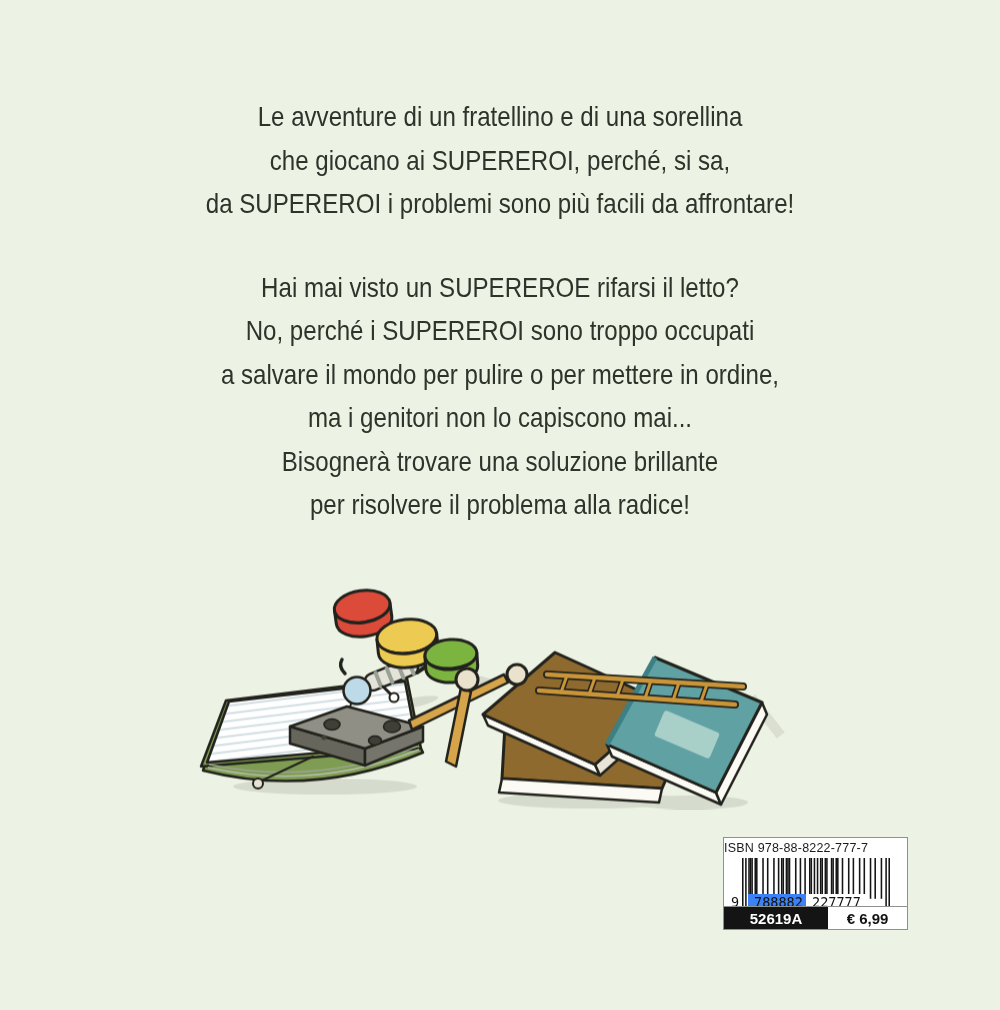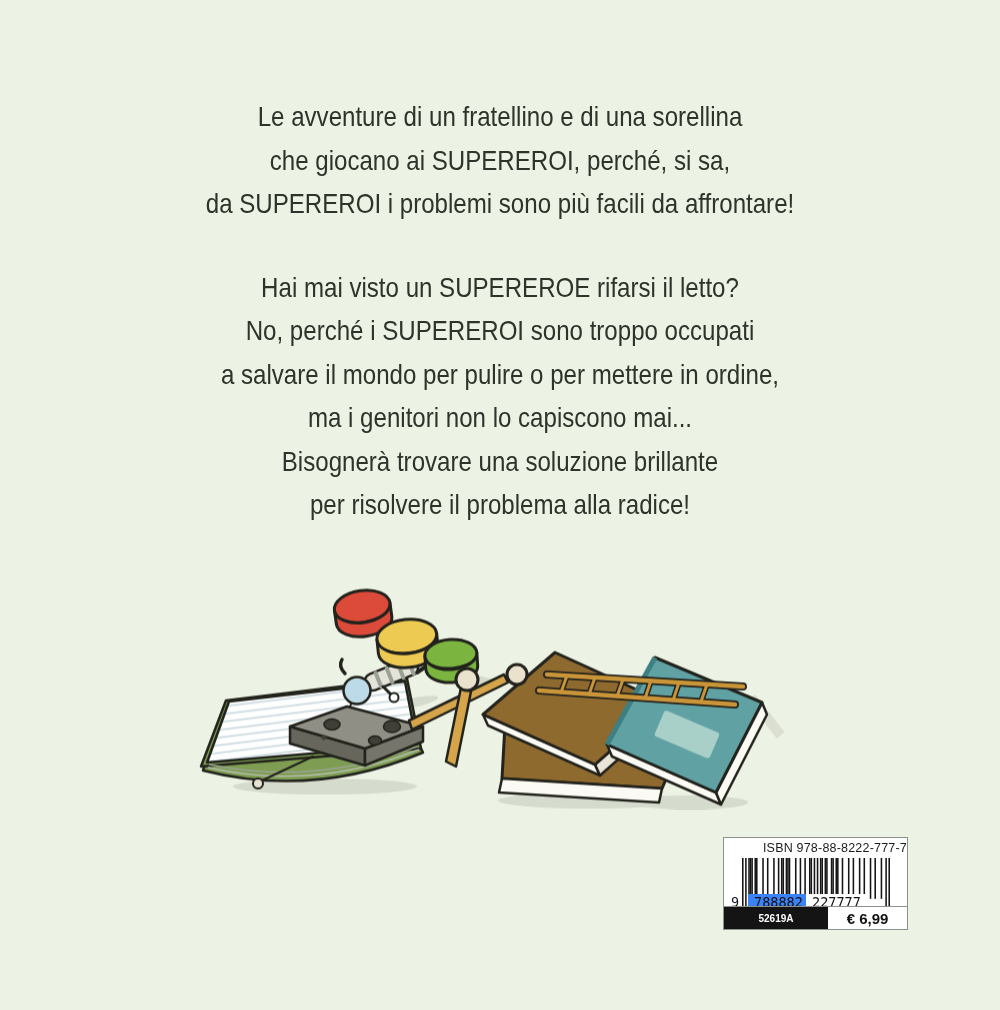--- a/index.html
+++ b/index.html
@@ -18,39 +18,39 @@
   .blurb p{margin:0 0 40px 0}
   .blurb .line{display:block}
   
   .illu{position:absolute;left:195px;top:572px;width:610px;height:240px}
   
   .label{
     position:absolute;left:723px;top:837px;width:185px;height:93px;
     background:#ffffff;border:1px solid #8d928c;box-sizing:border-box;
   }
   .isbn-line{
-    height:16px;padding-top:3px;text-align:right;
+    height:16px;padding-top:3px;text-align:left;
     font-size:12.5px;letter-spacing:.2px;color:#1b1b1b;white-space:nowrap;
   }
   .bwrap{position:relative;height:51px;margin:1px 8px 0 8px}
   .bwrap svg{position:absolute;left:10px;top:0;width:148px;height:51px;fill:#151515}
   .bdigits{
     position:absolute;left:0;top:36px;width:100%;height:15px;
     font-family:"DejaVu Sans Mono",monospace;font-size:13.5px;color:#111;
   }
   .bdigits .d0{position:absolute;left:-1px;top:0}
   .bdigits .d1{position:absolute;left:16px;width:61px;text-align:center;background:#3b82f6}
   .bdigits .d2{position:absolute;left:74px;width:61px;text-align:center;background:#fff}
   .bottom-row{
     position:absolute;bottom:0;left:0;right:0;height:22px;
     display:flex;border-top:1px solid #8d928c;
   }
   .edition{
     width:104px;background:#141414;color:#fff;
-    font-weight:bold;font-size:10px;
+    font-weight:bold;font-size:15px;
     display:flex;align-items:center;justify-content:center;
   }
   .price{
     flex:1;background:#fff;color:#111;
     font-weight:bold;font-size:15px;
     display:flex;align-items:center;justify-content:center;
   }
 </style>
 </head>
 <body>

